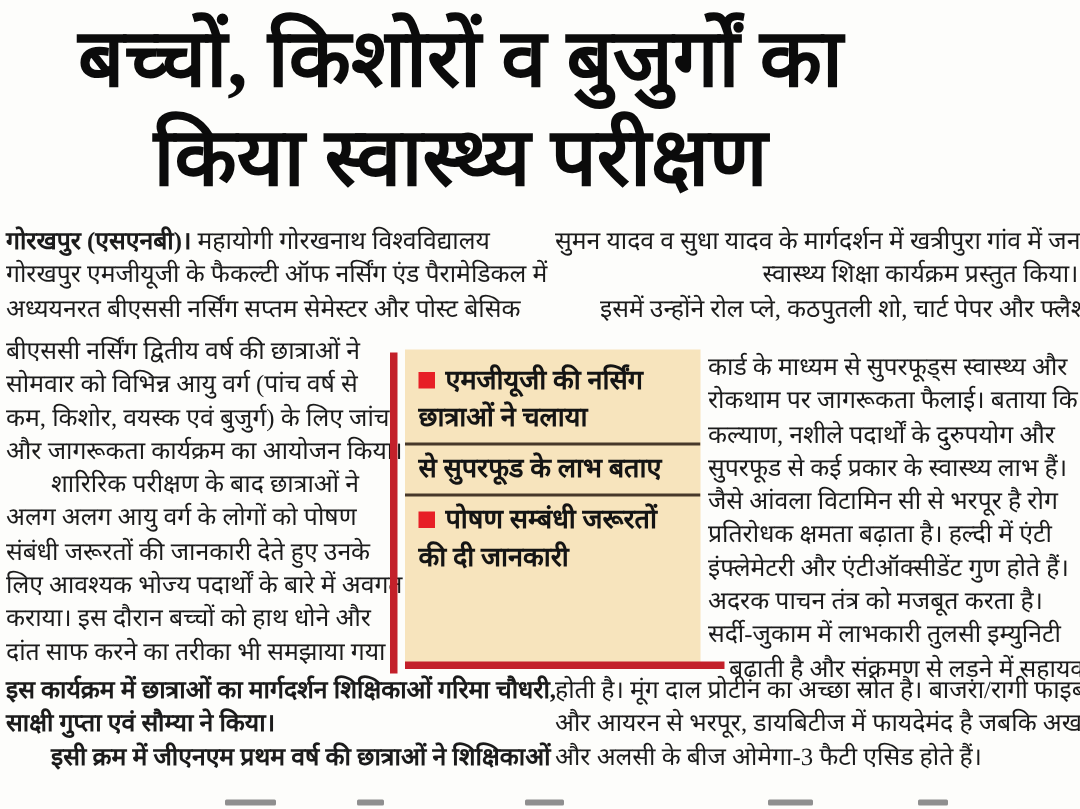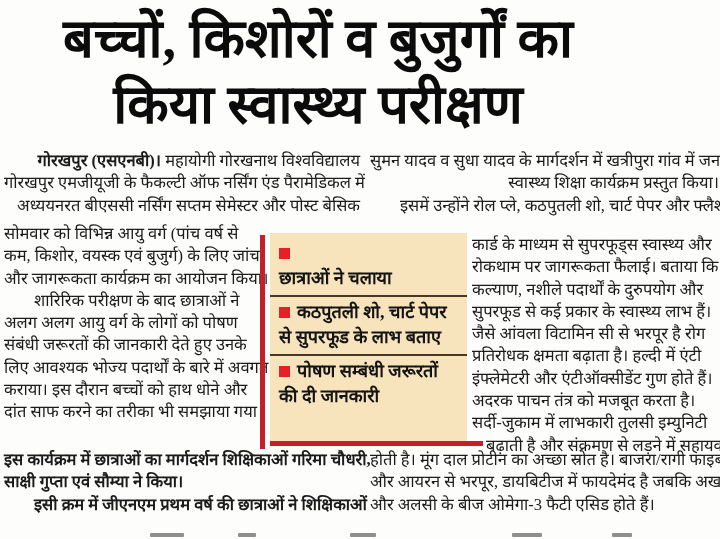--- a/index.html
+++ b/index.html
@@ -4,35 +4,35 @@
 <style>
   html,body{margin:0;padding:0;}
   .page{
     position:relative; width:720px; height:539px;
     background:#fdfdfb; overflow:hidden;
     font-family:"Liberation Serif","DejaVu Serif",serif;
     color:#1b1b1b;
   }
   
   .headline{
-    position:absolute; left:12px; top:6px; width:612px;
+    position:absolute; left:1px; top:6px; width:612px;
     text-align:center; font-weight:bold; color:#0b0b0b;
     font-size:54px; line-height:66px; letter-spacing:0px;
   }
   
   .col{position:absolute;}
   .ln{
     display:block; height:22.3px; line-height:22.3px;
     font-size:16.5px; white-space:nowrap; overflow:visible;
   }
   .dateline{font-weight:bold;}
   .ind{padding-left:30px;}
   .ind2{padding-left:14px;}
   
-  .left-top   {left:4px;  top:150px; width:356px;text-align:right;}
+  .left-top   {left:4px;  top:150px; width:356px;}
   .left-nar   {left:4px;  top:223px; width:253px;}
   .left-bot   {left:4px;  top:449px; width:350px;font-weight:bold;}
   .right-top  {left:370px; top:150px; width:349px;text-align:right;}
   .right-nar  {left:472px; top:223px; width:247px;margin-top:11px;}
   .right-bot  {left:370px; top:449px; width:349px;}
   
   .hbox{
     position:absolute; left:270px; top:233px; width:197px; height:209px;
     background:var(--hb-background,#f7e4bd);
     box-sizing:border-box; padding:8px 9px 4px 9px; overflow:hidden;
@@ -79,20 +79,21 @@
     <div class="ln">अध्ययनरत बीएससी नर्सिंग सप्तम सेमेस्टर और पोस्ट बेसिक</div>
   </div>
 
   <div class="col right-top">
     <div class="ln">सुमन यादव व सुधा यादव के मार्गदर्शन में खत्रीपुरा गांव में जन</div>
     <div class="ln">स्वास्थ्य शिक्षा कार्यक्रम प्रस्तुत किया।</div>
     <div class="ln ind">इसमें उन्होंने रोल प्ले, कठपुतली शो, चार्ट पेपर और फ्लैश</div>
   </div>
 
   <div class="col left-nar">
+    <div class="ln">बीएससी नर्सिंग द्वितीय वर्ष की छात्राओं ने</div>
     <div class="ln">सोमवार को विभिन्न आयु वर्ग (पांच वर्ष से</div>
     <div class="ln">कम, किशोर, वयस्क एवं बुजुर्ग) के लिए जांच</div>
     <div class="ln">और जागरूकता कार्यक्रम का आयोजन किया।</div>
     <div class="ln ind">शारिरिक परीक्षण के बाद छात्राओं ने</div>
     <div class="ln">अलग अलग आयु वर्ग के लोगों को पोषण</div>
     <div class="ln">संबंधी जरूरतों की जानकारी देते हुए उनके</div>
     <div class="ln">लिए आवश्यक भोज्य पदार्थों के बारे में अवगत</div>
     <div class="ln">कराया। इस दौरान बच्चों को हाथ धोने और</div>
     <div class="ln">दांत साफ करने का तरीका भी समझाया गया।</div>
   </div>
@@ -119,26 +120,25 @@
   <div class="col right-bot">
     <div class="ln">होती है। मूंग दाल प्रोटीन का अच्छा स्रोत है। बाजरा/रागी फाइबर</div>
     <div class="ln">और आयरन से भरपूर, डायबिटीज में फायदेमंद है जबकि अखरोट</div>
     <div class="ln">और अलसी के बीज ओमेगा-3 फैटी एसिड होते हैं।</div>
   </div>
 
   <div class="vrule"></div>
 
   <div class="hbox">
     <div class="hb-item">
-      <div class="hb-line"><span class="hb-bullet"></span></div>
+      <div class="hb-line"><span class="hb-bullet"></span><span>एमजीयूजी की नर्सिंग</span></div>
       <div class="hb-line">छात्राओं ने चलाया</div>
     </div>
     <div class="hb-divider"></div>
     <div class="hb-item">
-      <div class="hb-line"><span class="hb-bullet"></span><span>कठपुतली शो, चार्ट पेपर</span></div>
       <div class="hb-line">से सुपरफूड के लाभ बताए</div>
     </div>
     <div class="hb-divider"></div>
     <div class="hb-item">
       <div class="hb-line"><span class="hb-bullet"></span><span>पोषण सम्बंधी जरूरतों</span></div>
       <div class="hb-line">की दी जानकारी</div>
     </div>
   </div>
 
   <div class="hrule"></div>

